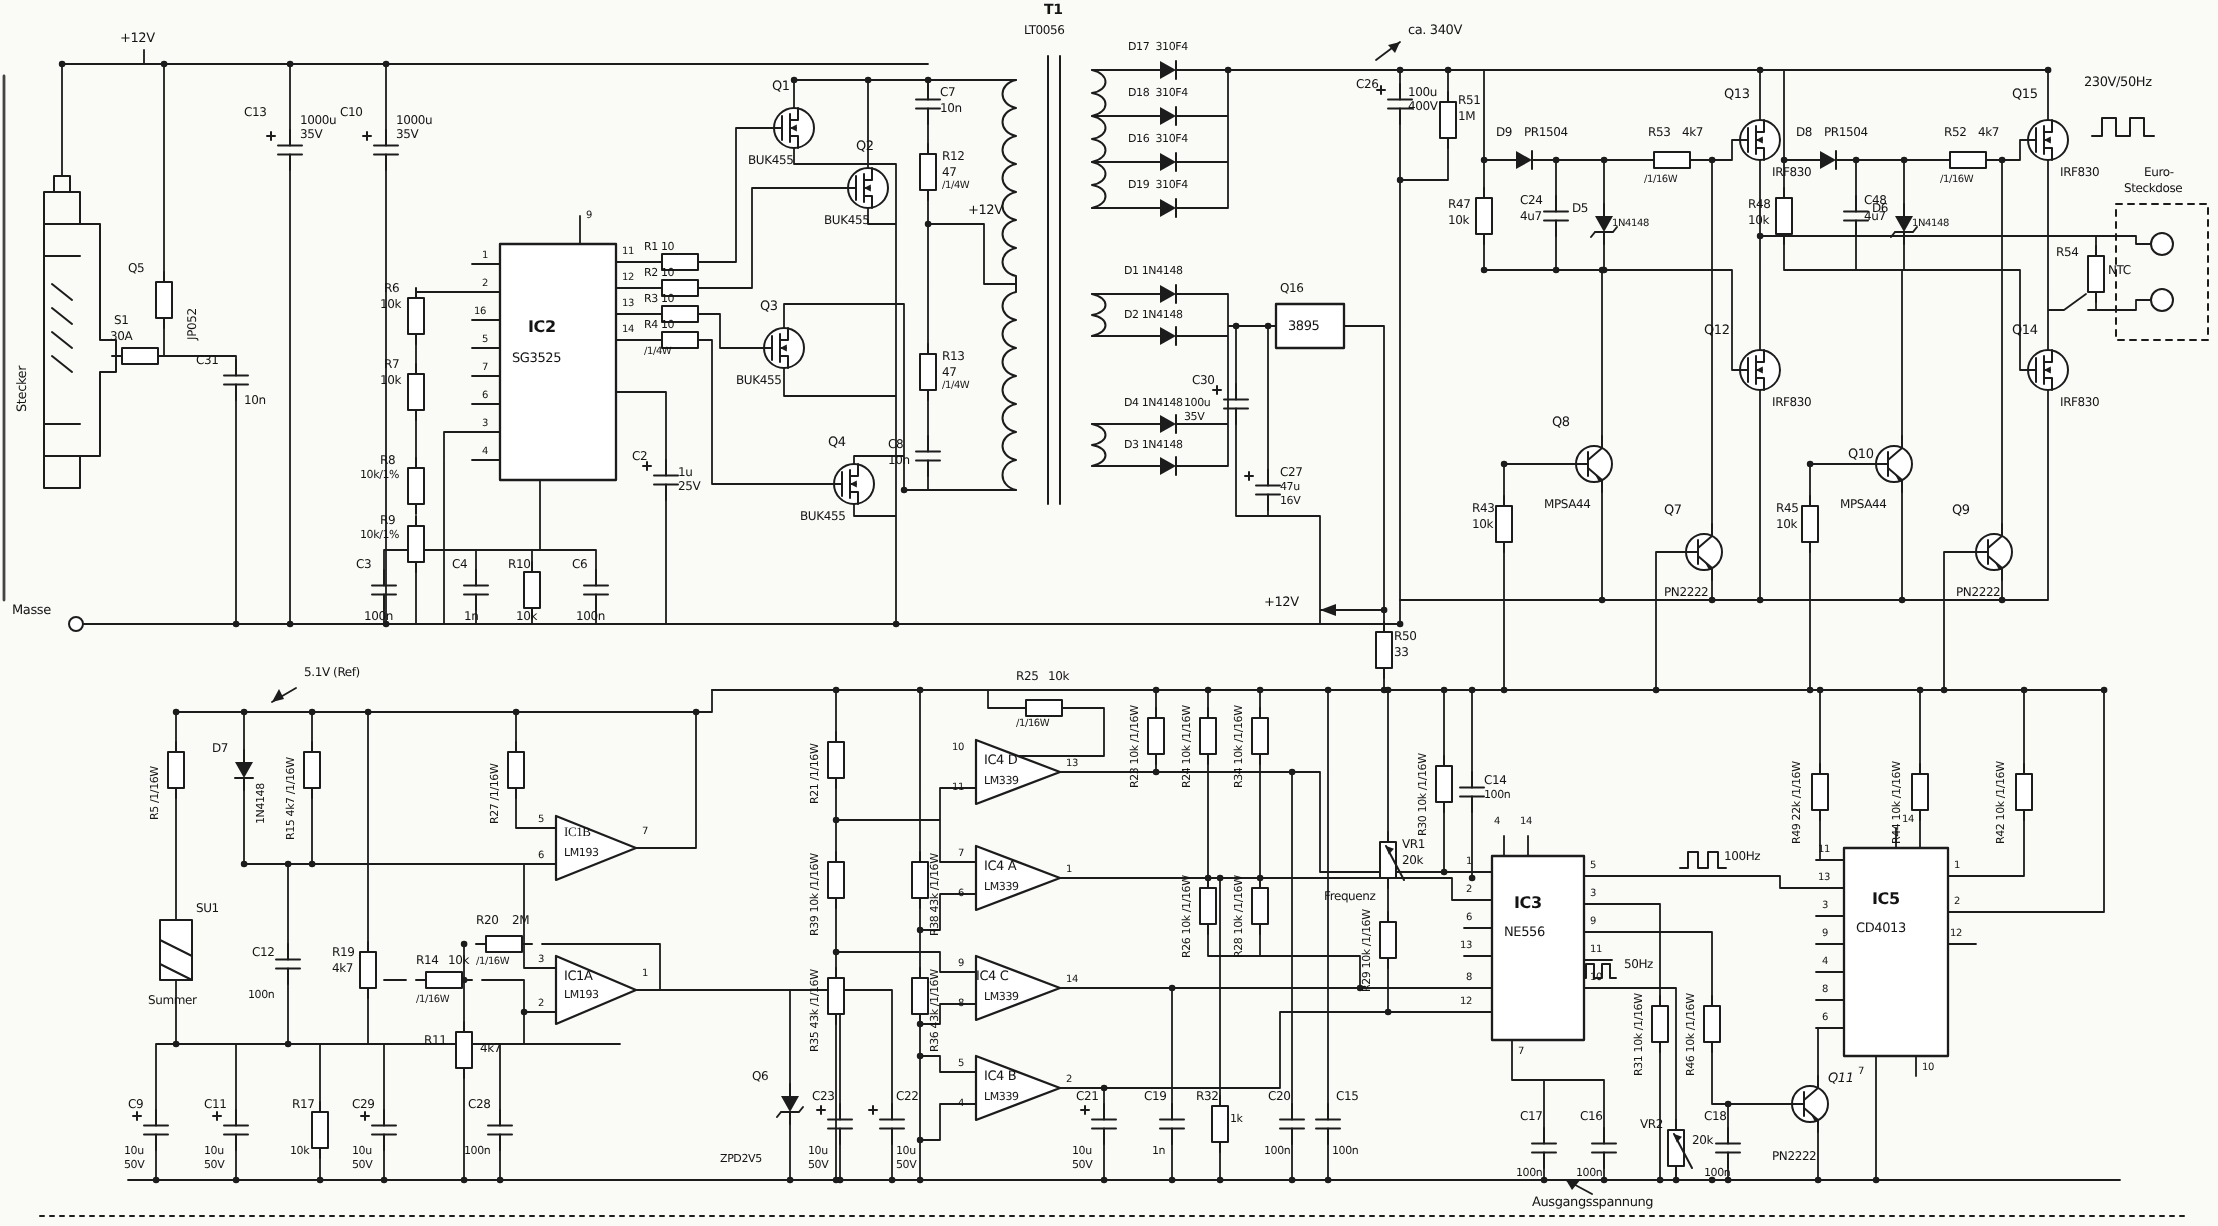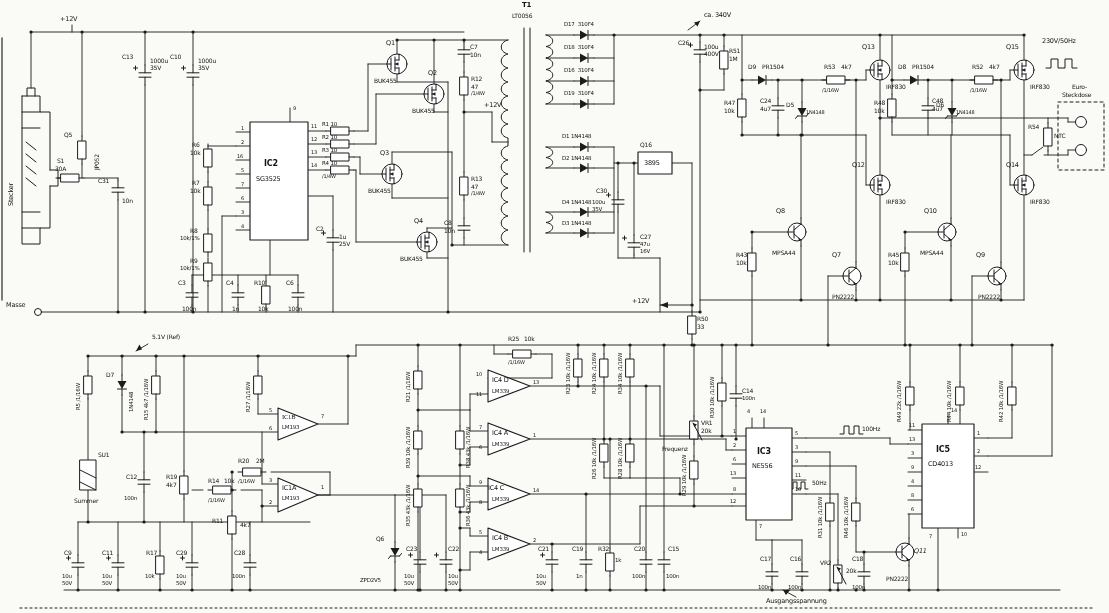--- a/index.html
+++ b/index.html
@@ -393,21 +393,21 @@
       <span class="lbl" style="left: 932px; top: 106px; font-size: 6px;">4u7</span>
       <span class="lbl" style="left: 936px; top: 102px; font-size: 6px;">D6</span>
       <span class="lbl" style="left: 956px; top: 110px; font-size: 5px;">1N4148</span>
       <span class="lbl" style="left: 1042px; top: 38px; font-size: 6.5px;">230V/50Hz</span>
       <span class="lbl" style="left: 1072px; top: 84px; font-size: 6px;">Euro-</span>
       <span class="lbl" style="left: 1062px; top: 92px; font-size: 6px;">Steckdose</span>
       <span class="lbl" style="left: 1028px; top: 124px; font-size: 6px;">R54</span>
       <span class="lbl" style="left: 1054px; top: 133px; font-size: 6px;">NTC</span>
       <span class="lbl" style="left: 776px; top: 208px; font-size: 6.5px;">Q8</span>
       <span class="lbl" style="left: 772px; top: 250px; font-size: 6px;">MPSA44</span>
-      <span class="lbl" style="left: 924px; top: 208px; font-size: 6.5px;">Q10</span>
+      <span class="lbl" style="left: 924px; top: 224px; font-size: 6.5px;">Q10</span>
       <span class="lbl" style="left: 920px; top: 250px; font-size: 6px;">MPSA44</span>
       <span class="lbl" style="left: 832px; top: 252px; font-size: 6.5px;">Q7</span>
       <span class="lbl" style="left: 832px; top: 294px; font-size: 6px;">PN2222</span>
       <span class="lbl" style="left: 976px; top: 252px; font-size: 6.5px;">Q9</span>
       <span class="lbl" style="left: 978px; top: 294px; font-size: 6px;">PN2222</span>
       <span class="lbl" style="left: 736px; top: 252px; font-size: 6px;">R43</span>
       <span class="lbl" style="left: 736px; top: 260px; font-size: 6px;">10k</span>
       <span class="lbl" style="left: 888px; top: 252px; font-size: 6px;">R45</span>
       <span class="lbl" style="left: 888px; top: 260px; font-size: 6px;">10k</span>
       <span class="lbl" style="left: 152px; top: 334px; font-size: 6px;">5.1V (Ref)</span>
@@ -525,21 +525,21 @@
       <span class="lbl" style="left: 795px; top: 431px; font-size: 5px;">5</span>
       <span class="lbl" style="left: 795px; top: 445px; font-size: 5px;">3</span>
       <span class="lbl" style="left: 795px; top: 459px; font-size: 5px;">9</span>
       <span class="lbl" style="left: 795px; top: 473px; font-size: 5px;">11</span>
       <span class="lbl" style="left: 795px; top: 487px; font-size: 5px;">10</span>
       <span class="lbl" style="left: 759px; top: 524px; font-size: 5px;">7</span>
       <span class="lbl" style="left: 862px; top: 426px; font-size: 6px;">100Hz</span>
       <span class="lbl" style="left: 812px; top: 480px; font-size: 6px;">50Hz</span>
       <span class="lbl rot" style="left: 818px; top: 538px; font-size: 5.5px;">R31 10k /1/16W</span>
       <span class="lbl rot" style="left: 844px; top: 538px; font-size: 5.5px;">R46 10k /1/16W</span>
-      <span class="lbl" style="left: 914px; top: 548px; font-size: 6.5px; font-style: italic;">Q11</span>
+      <span class="lbl" style="left: 914px; top: 536px; font-size: 6.5px; font-style: italic;">Q11</span>
       <span class="lbl" style="left: 886px; top: 576px; font-size: 6px;">PN2222</span>
       <span class="lbl" style="left: 820px; top: 560px; font-size: 6px;">VR2</span>
       <span class="lbl" style="left: 846px; top: 568px; font-size: 6px;">20k</span>
       <span class="lbl" style="left: 760px; top: 556px; font-size: 6px;">C17</span>
       <span class="lbl" style="left: 758px; top: 585px; font-size: 5.5px;">100n</span>
       <span class="lbl" style="left: 790px; top: 556px; font-size: 6px;">C16</span>
       <span class="lbl" style="left: 788px; top: 585px; font-size: 5.5px;">100n</span>
       <span class="lbl" style="left: 852px; top: 556px; font-size: 6px;">C18</span>
       <span class="lbl" style="left: 852px; top: 585px; font-size: 5.5px;">100n</span>
       <span class="lbl" style="left: 766px; top: 598px; font-size: 6.5px;">Ausgangsspannung</span>

